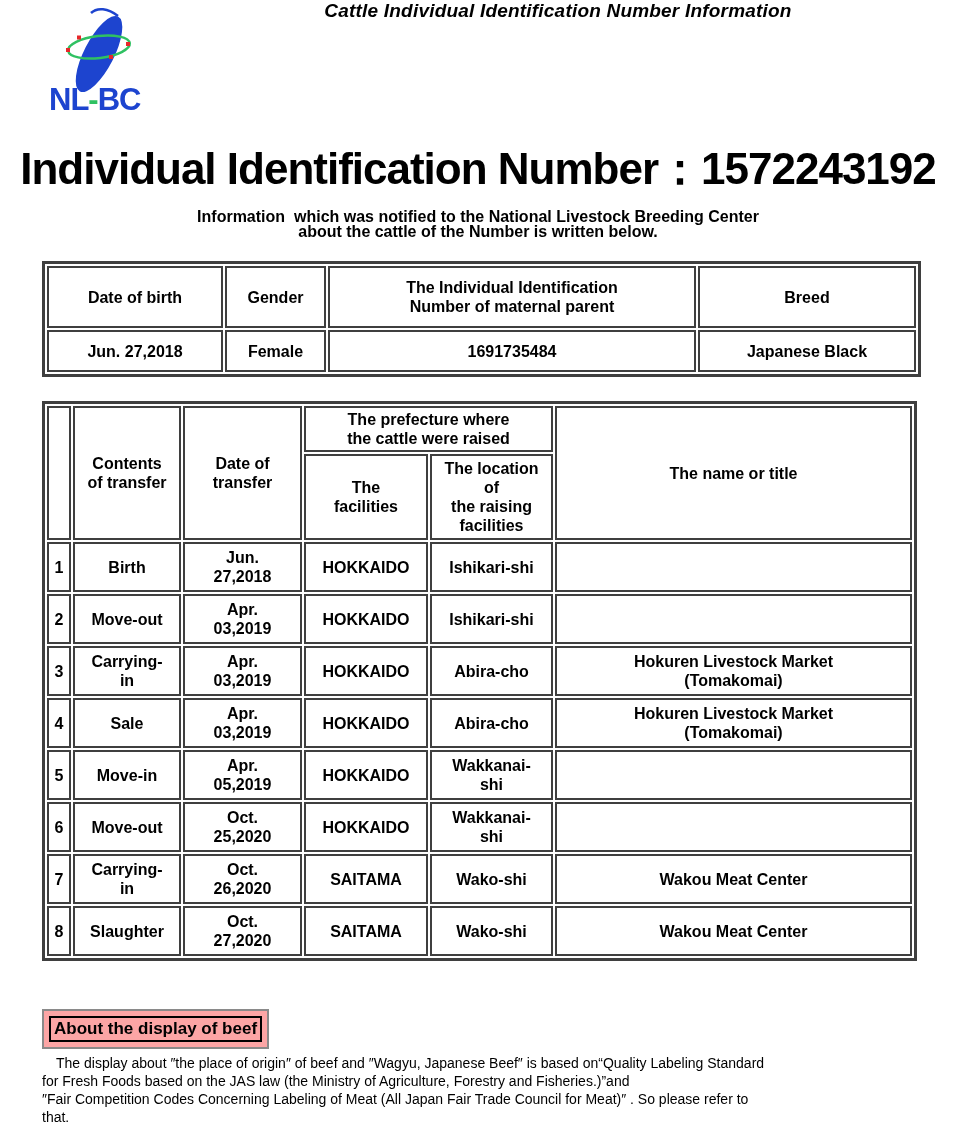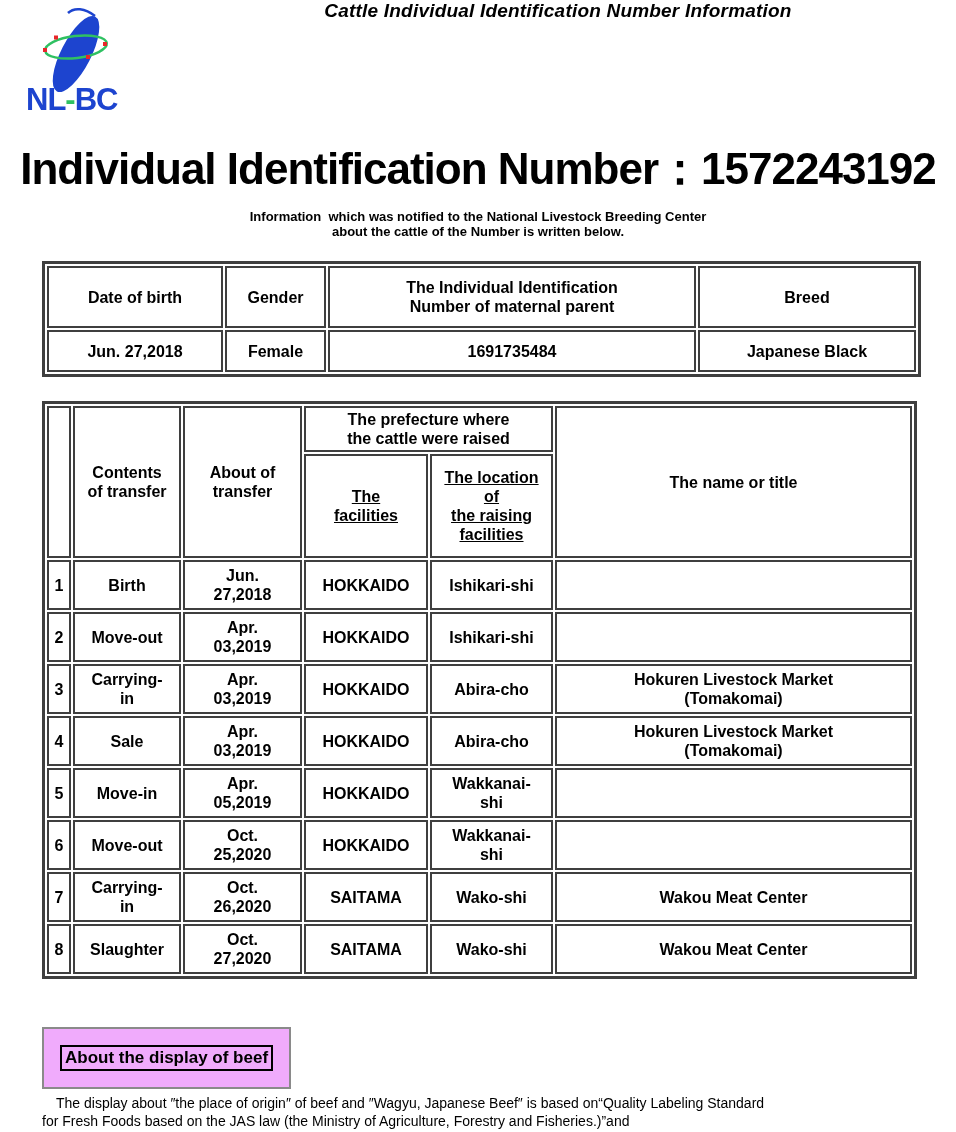--- a/index.html
+++ b/index.html
@@ -8,21 +8,21 @@
     width: 956px;
     height: 1132px;
     color: #000;
     font-family: "Liberation Sans", "DejaVu Sans", sans-serif;
     overflow: hidden;
   }
   .page { position: relative; width: 956px; }
 
   
   .header { position: relative; height: 118px; }
-  .logo { position: absolute; left: 25px; top: 6px; width: 118px; height: 110px; }
+  .logo { position: absolute; left: 48px; top: 6px; width: 118px; height: 110px; }
   .header-title {
     margin-left: 160px;
     text-align: center;
     font-size: 19px;
     font-style: italic;
     font-weight: bold;
     letter-spacing: 0.2px;
   }
 
   
@@ -31,21 +31,21 @@
     text-align: center;
     font-size: 44px;
     font-weight: bold;
     letter-spacing: -1px;
     white-space: nowrap;
   }
 
   .notice {
     margin: 0 0 22px 0;
     text-align: center;
-    font-size: 13px;
+    font-size: 16px;
     font-weight: bold;
     line-height: 15px;
     white-space: pre-wrap;
   }
 
   
   table.tbl {
     table-layout: fixed;
     border-collapse: separate;
     border-spacing: 2px;
@@ -63,30 +63,30 @@
     line-height: 19px;
     white-space: pre-line;
     padding: 2px 3px;
     overflow: hidden;
   }
   table.summary th { height: 62px; }
   table.summary td { height: 42px; }
 
   table.transfer { margin-top: 24px; }
   table.transfer th.group-top { height: 44px; margin-top: 48px; }
-  table.transfer th.sub { height: 104px; text-decoration: underline; }
+  table.transfer th.sub { height: 86px; }
   table.transfer td { height: 50px; }
 
   
   .beef-box-outer {
     display: inline-block;
     margin: 48px 0 0 42px;
     border: 2px solid #8a8a8a;
-    padding: 16px;
-    background: #f0abfc;
+    padding: 5px;
+    background: #fca5a5;
   }
   .beef-box-inner {
     border: 2px solid #000;
     padding: 0 3px 1px 3px;
     font-size: 17px;
     font-weight: bold;
     line-height: 21px;
   }
   .beef-body {
     margin: 5px 0 0 42px;
@@ -165,21 +165,21 @@
         <col style="width:119px">
         <col style="width:124px">
         <col style="width:123px">
         <col style="width:357px">
     </colgroup>
     <thead>
       <tr>
         <th rowspan="2"></th>
         <th rowspan="2">Contents
 of transfer</th>
-        <th rowspan="2">About of
+        <th rowspan="2">Date of
 transfer</th>
         <th colspan="2" class="group-top">The prefecture where
 the cattle were raised</th>
         <th rowspan="2">The name or title</th>
       </tr>
       <tr>
         <th class="sub">The
 facilities</th>
         <th class="sub">The location
 of

